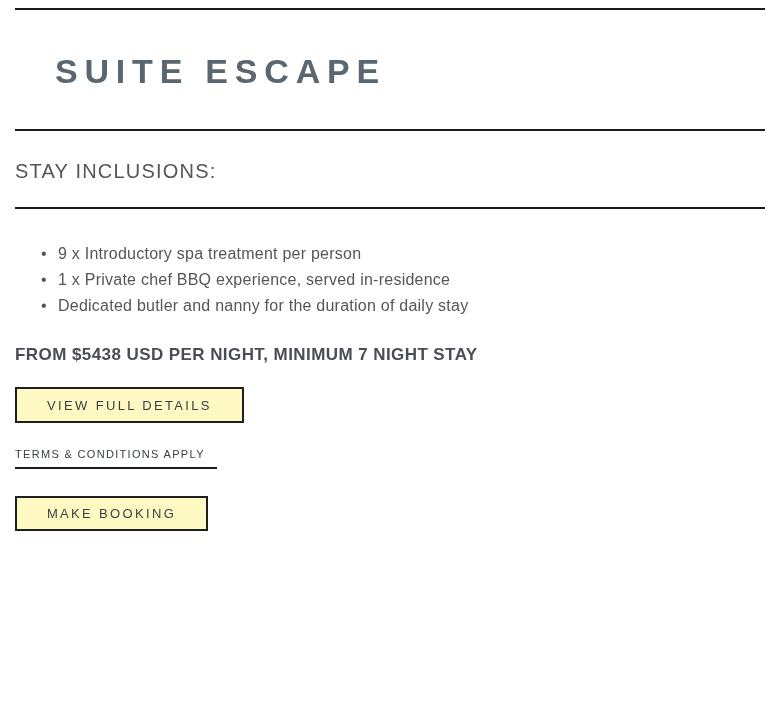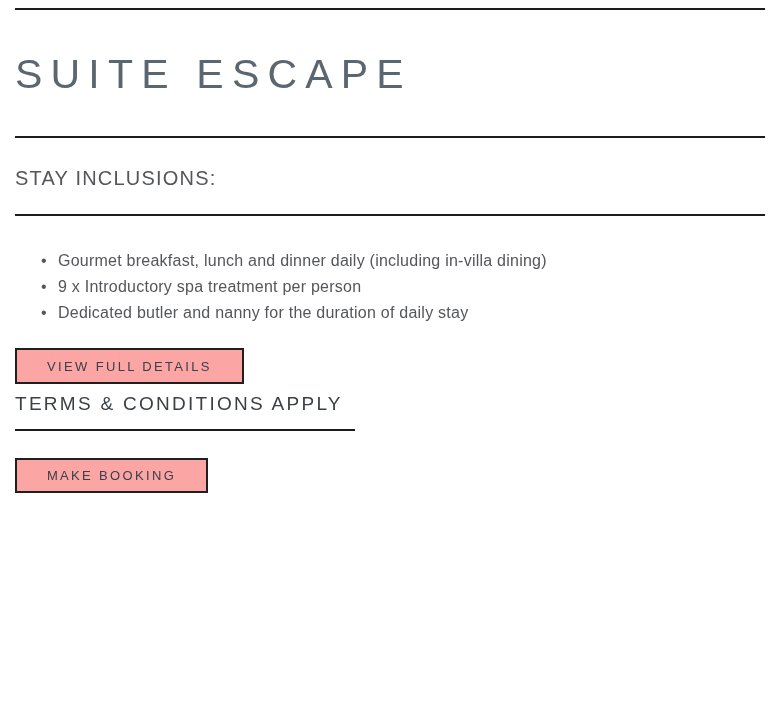--- a/index.html
+++ b/index.html
@@ -15,25 +15,26 @@
     padding: 0 16px 0 15px;
   }
   .rule {
     border: none;
     height: 2px;
     background: var(--rule, #1c1c1c);
   }
   .rule-top { margin-top: 8px; }
   .page-title {
     margin-top: 44px;
-    font-size: 41px;
-    font-weight: 400;
+    font-size: 34px;
+    font-weight: 700;
     letter-spacing: 0.20em;
     color: var(--title, #5b6770);
     line-height: 1;
+    margin-left: 40px;
   }
   .rule-under-title { margin-top: 41px; }
   .section-label {
     margin-top: 29px;
     font-size: 20px;
     font-weight: 400;
     letter-spacing: 0.06em;
     color: var(--body-text, #54565a);
   }
   .rule-under-label { margin-top: 24px; }
@@ -63,39 +64,39 @@
     font-size: 17px;
     font-weight: 700;
     letter-spacing: 0.025em;
     color: var(--price-text, #4a4e54);
   }
   .outline-button {
     display: flex;
     align-items: center;
     justify-content: center;
     margin-top: 22px;
-    background: #fca5a5;
+    background: #fef9c3;
     border: 2px solid var(--button-border, #1f1f1f);
     color: var(--button-text, #3a4046);
     font-family: "Liberation Sans", "DejaVu Sans", sans-serif;
     font-size: 13px;
     letter-spacing: 0.18em;
     cursor: pointer;
   }
   .btn-view { width: 229px; height: 36px; }
   .btn-book { width: 193px; height: 35px; margin-top: 27px; }
   .terms-link {
     display: inline-block;
-    margin-top: 9px;
-    font-size: 19px;
+    margin-top: 25px;
+    font-size: 11px;
     letter-spacing: 0.12em;
     color: var(--button-text, #3a4046);
     text-decoration: none;
     border-bottom: 2px solid var(--rule, #1c1c1c);
-    padding-bottom: 14px;
+    padding-bottom: 7px;
     padding-right: 12px;
     cursor: pointer;
   }
 </style>
 </head>
 <body>
 
 <div class="wrap">
 
   <hr class="rule rule-top">
@@ -103,34 +104,35 @@
   <h1 class="page-title">SUITE ESCAPE</h1>
 
   <hr class="rule rule-under-title">
 
   <div class="section-label">STAY INCLUSIONS:</div>
 
   <hr class="rule rule-under-label">
 
   <ul class="inclusions">
 
-      <li>Gourmet breakfast, lunch and dinner daily (including in-villa dining)</li>
 
 
 
 
       <li>9 x Introductory spa treatment per person</li>
 
 
+      <li>1 x Private chef BBQ experience, served in-residence</li>
 
 
       <li>Dedicated butler and nanny for the duration of daily stay</li>
 
     </ul>
 
+  <div class="price-line">FROM $5438 USD PER NIGHT, MINIMUM 7 NIGHT STAY</div>
 
   <button class="outline-button btn-view">VIEW FULL DETAILS</button>
 
   <div>
     <a class="terms-link">TERMS &amp; CONDITIONS APPLY</a>
   </div>
 
   <button class="outline-button btn-book">MAKE BOOKING</button>
 
 </div>

